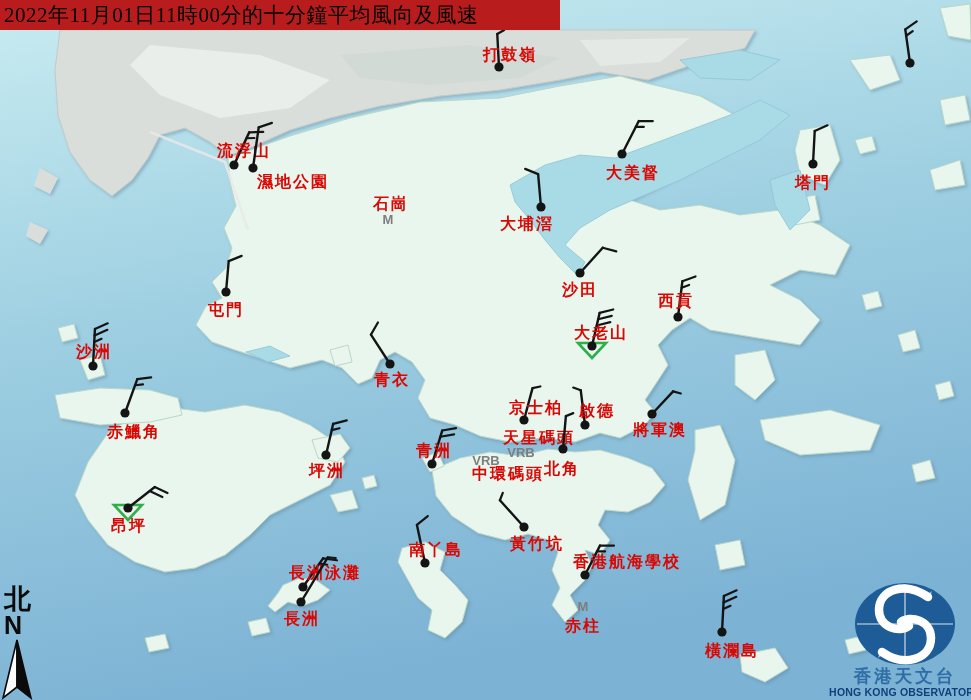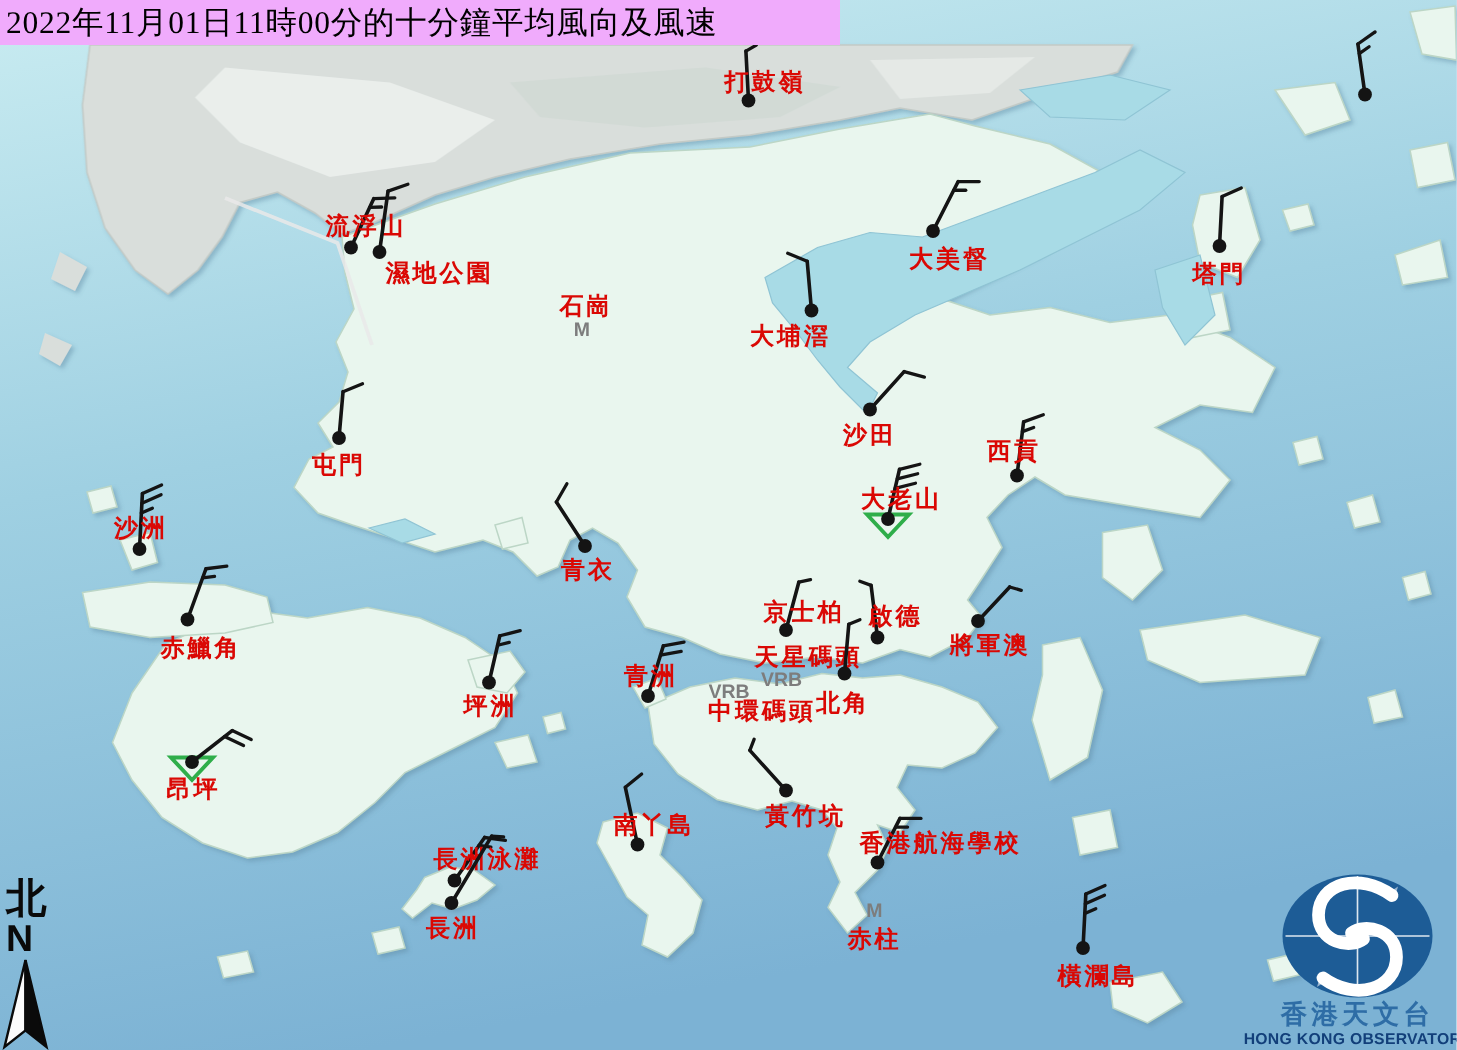--- a/index.html
+++ b/index.html
@@ -1,19 +1,19 @@
 <!DOCTYPE html>
 <html><head>
 <meta charset="utf-8">
 <style>
   html,body{margin:0;padding:0;}
   #stage{position:relative;width:971px;height:700px;overflow:hidden;
          font-family:"Liberation Sans",sans-serif;background:#9ccbe0;}
   #mapsvg{position:absolute;left:0;top:0;}
-  #titlebar{position:absolute;left:0;top:0;width:560px;height:30px;background:#f0abfc;
+  #titlebar{position:absolute;left:0;top:0;width:560px;height:30px;background:#b91c1c;
             display:flex;align-items:center;padding-left:4px;box-sizing:border-box;}
   #titlebar span{font-family:"Liberation Serif",serif;font-size:21px;color:#000;
                  letter-spacing:.5px;white-space:nowrap;}
   .stn-label{font-family:"DejaVu Serif",serif;font-weight:bold;}
   #logo-cn{font-family:"DejaVu Serif",serif;}
 </style>
 </head>
 <body>
 
 <div id="stage">

